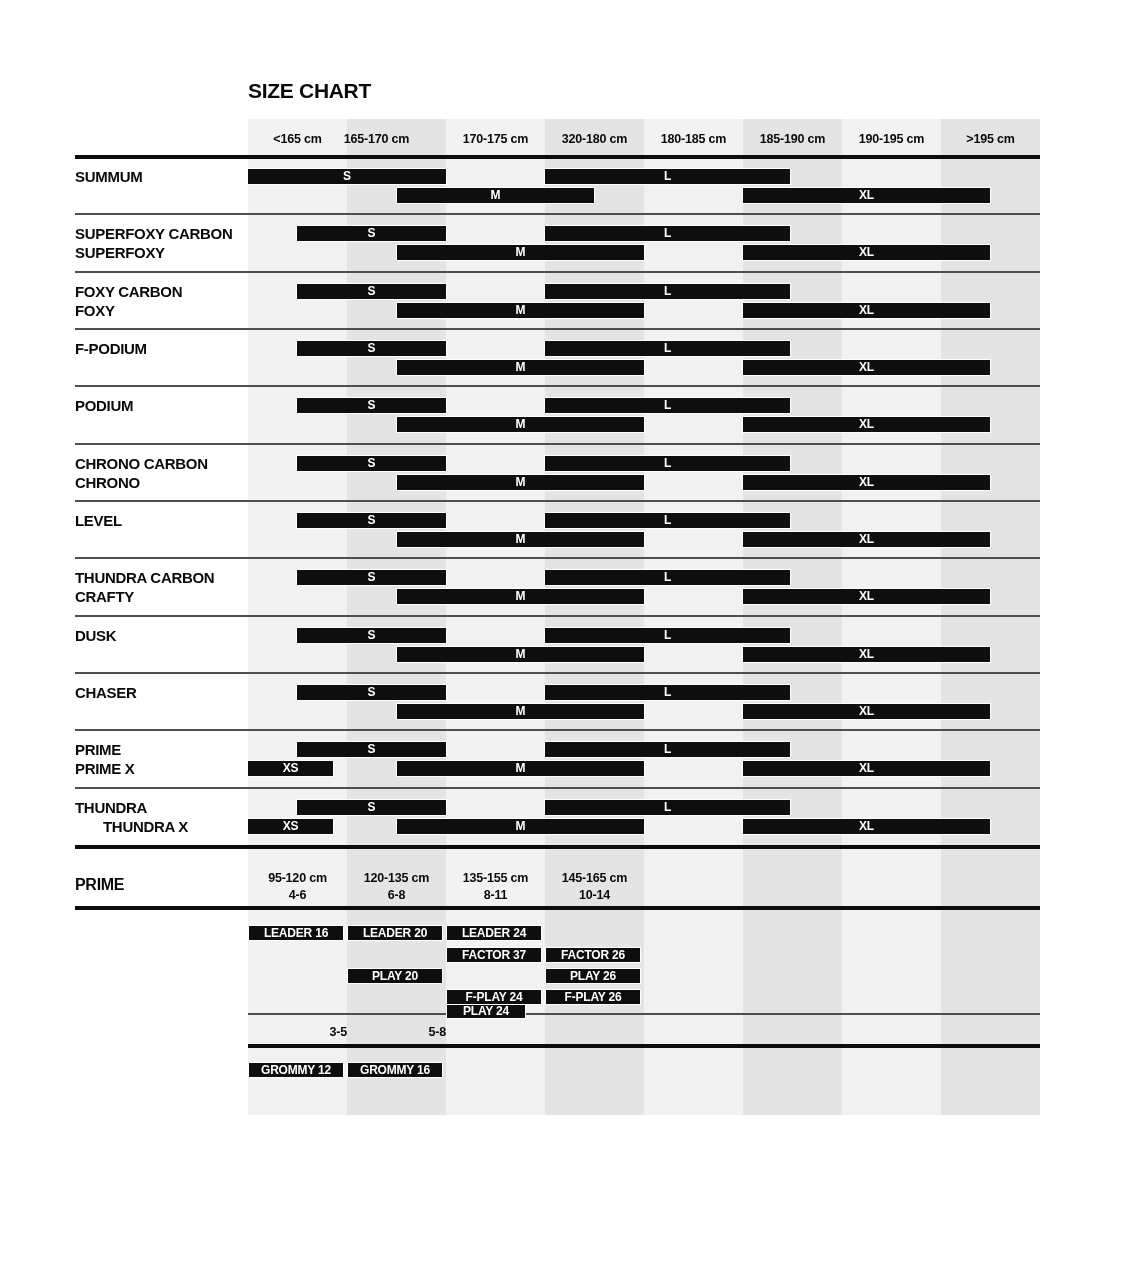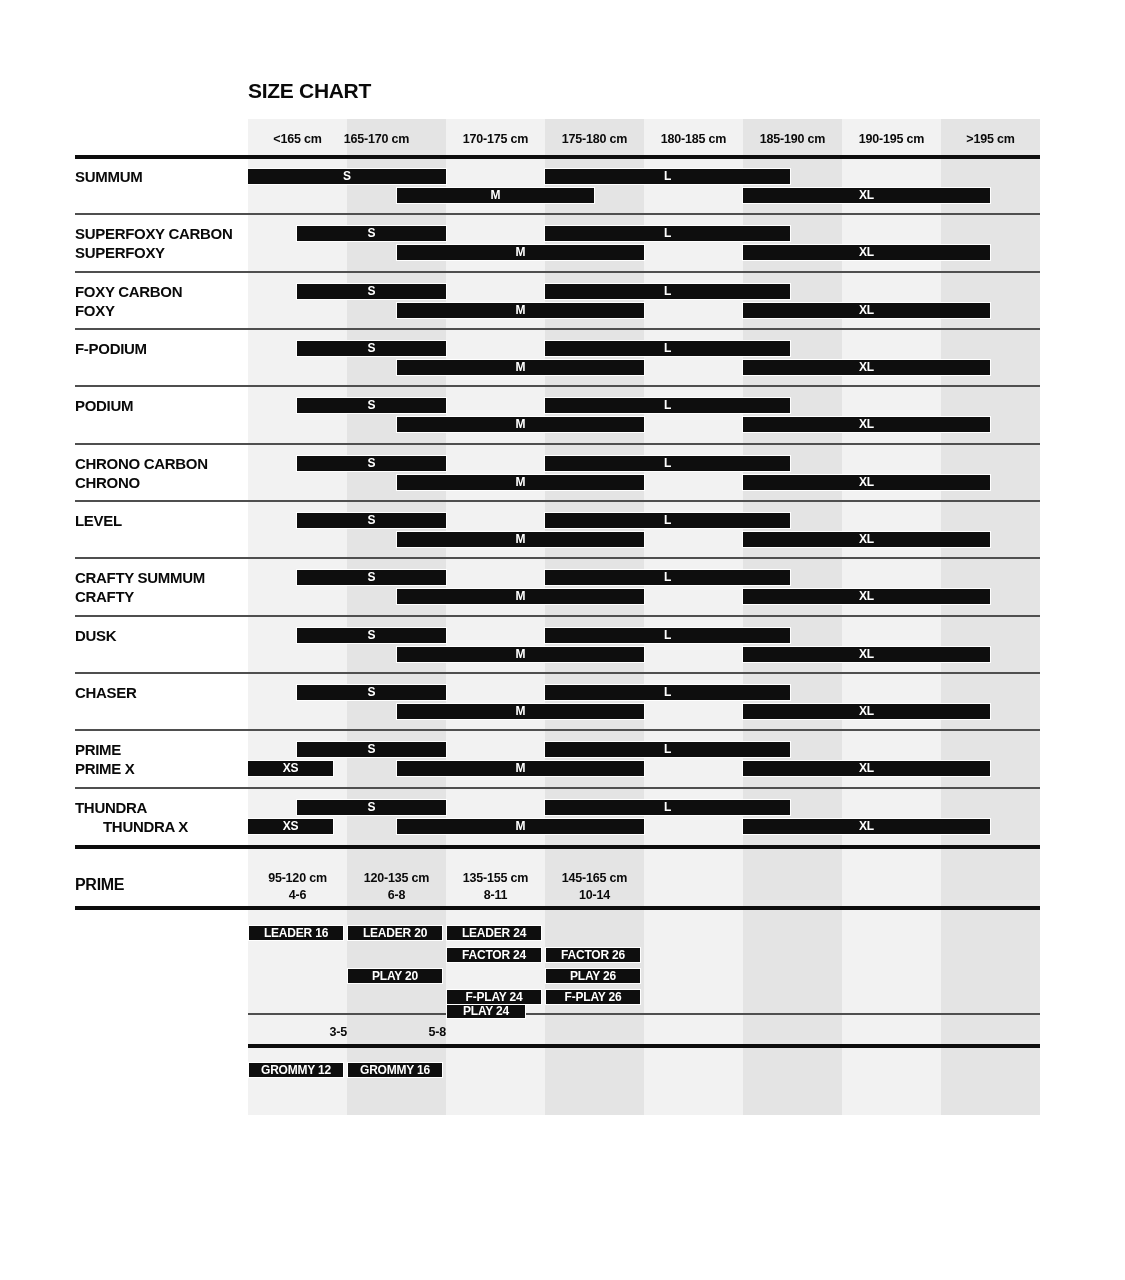--- a/index.html
+++ b/index.html
@@ -52,21 +52,21 @@
     <div class="hline" style="left: 75px; top: 443px; width: 965px; height: 2px; background: rgb(79, 79, 79);"></div>
     <div class="hline" style="left: 75px; top: 500px; width: 965px; height: 2px; background: rgb(79, 79, 79);"></div>
     <div class="hline" style="left: 75px; top: 557px; width: 965px; height: 2px; background: rgb(79, 79, 79);"></div>
     <div class="hline" style="left: 75px; top: 615px; width: 965px; height: 2px; background: rgb(79, 79, 79);"></div>
     <div class="hline" style="left: 75px; top: 672px; width: 965px; height: 2px; background: rgb(79, 79, 79);"></div>
     <div class="hline" style="left: 75px; top: 729px; width: 965px; height: 2px; background: rgb(79, 79, 79);"></div>
     <div class="hline" style="left: 75px; top: 787px; width: 965px; height: 2px; background: rgb(79, 79, 79);"></div>
     <div class="colhead" style="left: 248px;">&lt;165 cm</div>
     <div class="colhead" style="left: 327px;">165-170 cm</div>
     <div class="colhead" style="left: 446px;">170-175 cm</div>
-    <div class="colhead" style="left: 545px;">175-180 cm</div>
+    <div class="colhead" style="left: 545px;">320-180 cm</div>
     <div class="colhead" style="left: 644px;">180-185 cm</div>
     <div class="colhead" style="left: 743px;">185-190 cm</div>
     <div class="colhead" style="left: 842px;">190-195 cm</div>
     <div class="colhead" style="left: 941px;">&gt;195 cm</div>
     <div class="model-line" style="top: 169px;">SUMMUM</div>
     <div class="bar" style="left: 248px; top: 169px; width: 198px;">S</div>
     <div class="bar" style="left: 397px; top: 188px; width: 197px;">M</div>
     <div class="bar" style="left: 545px; top: 169px; width: 245px;">L</div>
     <div class="bar" style="left: 743px; top: 188px; width: 247px;">XL</div>
     <div class="model-line" style="top: 226px;">SUPERFOXY CARBON</div>
@@ -95,21 +95,21 @@
     <div class="model-line" style="top: 475px;">CHRONO</div>
     <div class="bar" style="left: 297px; top: 456px; width: 149px;">S</div>
     <div class="bar" style="left: 397px; top: 475px; width: 247px;">M</div>
     <div class="bar" style="left: 545px; top: 456px; width: 245px;">L</div>
     <div class="bar" style="left: 743px; top: 475px; width: 247px;">XL</div>
     <div class="model-line" style="top: 513px;">LEVEL</div>
     <div class="bar" style="left: 297px; top: 513px; width: 149px;">S</div>
     <div class="bar" style="left: 397px; top: 532px; width: 247px;">M</div>
     <div class="bar" style="left: 545px; top: 513px; width: 245px;">L</div>
     <div class="bar" style="left: 743px; top: 532px; width: 247px;">XL</div>
-    <div class="model-line" style="top: 570px;">CRAFTY SUMMUM</div>
+    <div class="model-line" style="top: 570px;">THUNDRA CARBON</div>
     <div class="model-line" style="top: 589px;">CRAFTY</div>
     <div class="bar" style="left: 297px; top: 570px; width: 149px;">S</div>
     <div class="bar" style="left: 397px; top: 589px; width: 247px;">M</div>
     <div class="bar" style="left: 545px; top: 570px; width: 245px;">L</div>
     <div class="bar" style="left: 743px; top: 589px; width: 247px;">XL</div>
     <div class="model-line" style="top: 628px;">DUSK</div>
     <div class="bar" style="left: 297px; top: 628px; width: 149px;">S</div>
     <div class="bar" style="left: 397px; top: 647px; width: 247px;">M</div>
     <div class="bar" style="left: 545px; top: 628px; width: 245px;">L</div>
     <div class="bar" style="left: 743px; top: 647px; width: 247px;">XL</div>
@@ -145,21 +145,21 @@
       <div>135-155 cm</div>
       <div>8-11</div>
     </div>
     <div class="kids-colhead" style="left: 545px;">
       <div>145-165 cm</div>
       <div>10-14</div>
     </div>
     <div class="kbar" style="left: 249px; top: 926px; width: 94px;">LEADER 16</div>
     <div class="kbar" style="left: 348px; top: 926px; width: 94px;">LEADER 20</div>
     <div class="kbar" style="left: 447px; top: 926px; width: 94px;">LEADER 24</div>
-    <div class="kbar" style="left: 447px; top: 948px; width: 94px;">FACTOR 24</div>
+    <div class="kbar" style="left: 447px; top: 948px; width: 94px;">FACTOR 37</div>
     <div class="kbar" style="left: 546px; top: 948px; width: 94px;">FACTOR 26</div>
     <div class="kbar" style="left: 348px; top: 969px; width: 94px;">PLAY 20</div>
     <div class="kbar" style="left: 447px; top: 1004px; width: 78px;">PLAY 24</div>
     <div class="kbar" style="left: 546px; top: 969px; width: 94px;">PLAY 26</div>
     <div class="kbar" style="left: 447px; top: 990px; width: 94px;">F-PLAY 24</div>
     <div class="kbar" style="left: 546px; top: 990px; width: 94px;">F-PLAY 26</div>
     <div class="age-label" style="left: 248px;">3-5</div>
     <div class="age-label" style="left: 347px;">5-8</div>
     <div class="kbar" style="left: 249px; top: 1063px; width: 94px;">GROMMY 12</div>
     <div class="kbar" style="left: 348px; top: 1063px; width: 94px;">GROMMY 16</div>

